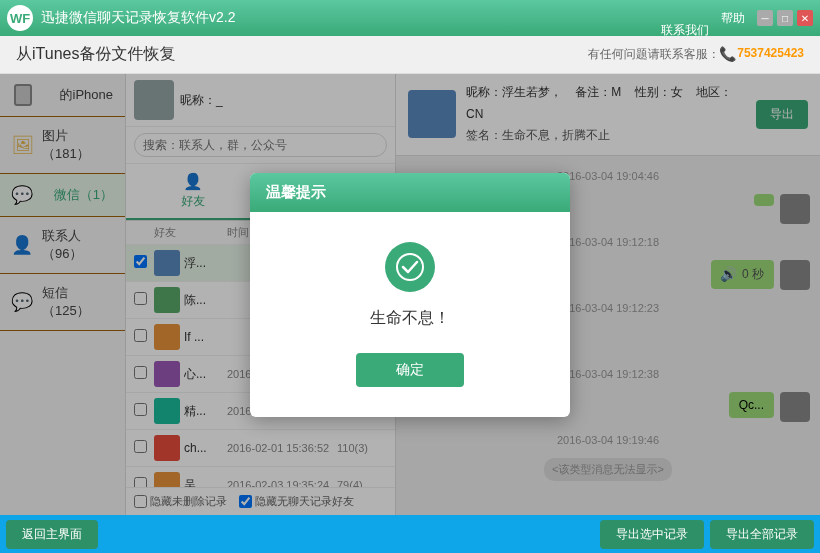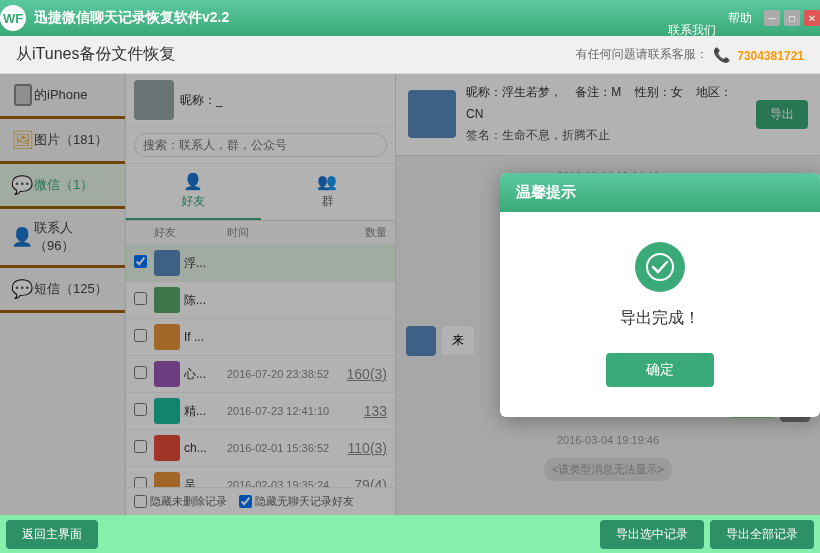--- a/index.html
+++ b/index.html
@@ -5,51 +5,51 @@
     * { margin: 0; padding: 0; box-sizing: border-box; }
     body { width: 820px; height: 553px; font-family: 'Microsoft YaHei', SimHei, Arial, sans-serif; font-size: 12px; overflow: hidden; background: #e8e8e8; }
 
     
     .title-bar {
       background: linear-gradient(to bottom, #5bc8a0, #3aaa78);
       height: 36px;
       display: flex;
       align-items: center;
       justify-content: space-between;
-      padding: 0 0;
+      padding: 0 7px;
       color: white;
     }
     .title-bar-left { display: flex; align-items: center; gap: 8px; }
     .app-logo {
       width: 26px; height: 26px;
       background: white;
       border-radius: 50%;
       display: flex; align-items: center; justify-content: center;
       color: #3aaa78; font-weight: bold; font-size: 13px;
     }
-    .title-text { font-size: 14px; font-weight: bold; }
+    .title-text { font-size: 14px; font-weight: normal; }
     .title-bar-right { display: flex; align-items: center; gap: 12px; font-size: 12px; }
     .win-controls { display: flex; gap: 4px; }
     .win-btn { width: 16px; height: 16px; border-radius: 2px; cursor: pointer; display: flex; align-items: center; justify-content: center; font-size: 10px; color: white; }
     .win-min { background: #aaa; }
     .win-max { background: #aaa; }
     .win-close { background: #e05555; }
 
     
     .sub-header {
       background: #f0f0f0;
       height: 38px;
       display: flex;
       align-items: center;
       justify-content: space-between;
       padding: 0 16px;
       border-bottom: 1px solid #ddd;
     }
     .sub-header-title { font-size: 16px; color: #333; }
-    .sub-header-right { font-size: 12px; color: #666; display: flex; align-items: flex-end; gap: 6px; }
+    .sub-header-right { font-size: 12px; color: #666; display: flex; align-items: flex-start; }
     .phone-icon { color: #f90; font-size: 14px; }
     .phone-number { color: #f90; font-weight: bold; }
 
     
     .main-area {
       display: flex;
       height: calc(553px - 36px - 38px - 38px);
     }
 
     
@@ -57,24 +57,26 @@
       width: 126px;
       background: #f5f5f5;
       border-right: 1px solid #ddd;
       display: flex;
       flex-direction: column;
     }
     .sidebar-item {
       display: flex;
       align-items: center;
       padding: 10px 12px;
+      gap: 8px;
       cursor: pointer;
-      border-bottom: 3px solid #a16207;
+      border-bottom: 1px solid #a16207;
       font-size: 13px;
       color: #444;
+      justify-content: space-between;
     }
     .sidebar-item.active { background: #e8f5e9; color: #3aaa78; }
     .sidebar-icon { width: 22px; height: 22px; display: flex; align-items: center; justify-content: center; }
     .iphone-icon {
       width: 18px; height: 22px;
       border: 2px solid #888;
       border-radius: 3px;
       background: #ccc;
     }
     .photos-icon { color: #e8b84b; font-size: 18px; }
@@ -149,21 +151,21 @@
       padding: 5px 8px;
       border-bottom: 1px solid #f0f0f0;
       cursor: pointer;
       font-size: 12px;
     }
     .contact-row.selected { background: #e8f5e9; }
     .row-cb { width: 20px; }
     .row-avatar { width: 26px; height: 26px; background: #bbb; border-radius: 3px; margin-right: 4px; flex-shrink: 0; }
     .row-name { flex: 1; overflow: hidden; text-overflow: ellipsis; white-space: nowrap; color: #333; }
     .row-date { width: 110px; color: #888; font-size: 11px; }
-    .row-count { width: 50px; text-align: right; color: #888; font-size: 14px; text-decoration: underline; }
+    .row-count { width: 50px; text-align: left; color: #888; font-size: 11px; }
     .list-footer {
       padding: 6px 8px;
       border-top: 1px solid #eee;
       display: flex;
       align-items: center;
       gap: 12px;
       font-size: 11px;
       color: #666;
     }
     .footer-cb { display: flex; align-items: center; gap: 3px; }
@@ -216,21 +218,21 @@
       word-break: break-all;
       position: relative;
     }
     .msg-row.right .msg-bubble { background: #9edc7a; }
     .msg-voice { display: flex; align-items: center; gap: 4px; color: #555; }
     .voice-icon { font-size: 14px; }
 
     
     .bottom-bar {
       height: 38px;
-      background: #86efac;
+      background: #0ea5e9;
       display: flex;
       align-items: center;
       justify-content: space-between;
       padding: 0 6px;
       gap: 6px;
     }
     .bottom-btn {
       background: #2e9066;
       color: white;
       border: none;
@@ -241,21 +243,21 @@
       white-space: nowrap;
     }
 
     
     .modal-overlay {
       position: absolute;
       top: 0; left: 0; right: 0; bottom: 0;
       background: rgba(0,0,0,0.3);
       display: flex;
       align-items: center;
-      justify-content: flex-end;
+      justify-content: center;
       z-index: 100;
     }
     .modal {
       background: white;
       border-radius: 6px;
       overflow: hidden;
       width: 320px;
       box-shadow: 0 4px 20px rgba(0,0,0,0.3);
     }
     .modal-header {
@@ -319,21 +321,21 @@
       <div class="win-btn win-close">✕</div>
     </div>
   </div>
 </div>
 
 <div class="sub-header">
   <span class="sub-header-title">从iTunes备份文件恢复</span>
   <div class="sub-header-right">
     <span>有任何问题请联系客服：</span>
     <span class="phone-icon">📞</span>
-    <span class="phone-number">7304381721</span>
+    <span class="phone-number">7537425423</span>
   </div>
 </div>
 
 <div class="main-area" style="position:relative;">
 
   <div class="sidebar">
     <div class="sidebar-item">
       <div class="sidebar-icon">
         <div class="iphone-icon"></div>
       </div>
@@ -502,21 +504,21 @@
   <div class="modal-overlay">
     <div class="modal">
       <div class="modal-header">温馨提示</div>
       <div class="modal-body">
         <div class="modal-icon">
           <svg width="28" height="28" viewBox="0 0 28 28" fill="none">
             <circle cx="14" cy="14" r="13" stroke="white" stroke-width="2" fill="#3aaa78"></circle>
             <polyline points="7,14 12,19 21,9" stroke="white" stroke-width="2.5" fill="none" stroke-linecap="round" stroke-linejoin="round"></polyline>
           </svg>
         </div>
-        <div class="modal-text">导出完成！</div>
+        <div class="modal-text">生命不息！</div>
         <button class="modal-confirm-btn">确定</button>
       </div>
     </div>
   </div>
 
 </div>
 
 <div class="bottom-bar">
   <button class="bottom-btn">返回主界面</button>
   <div style="flex:1"></div>

